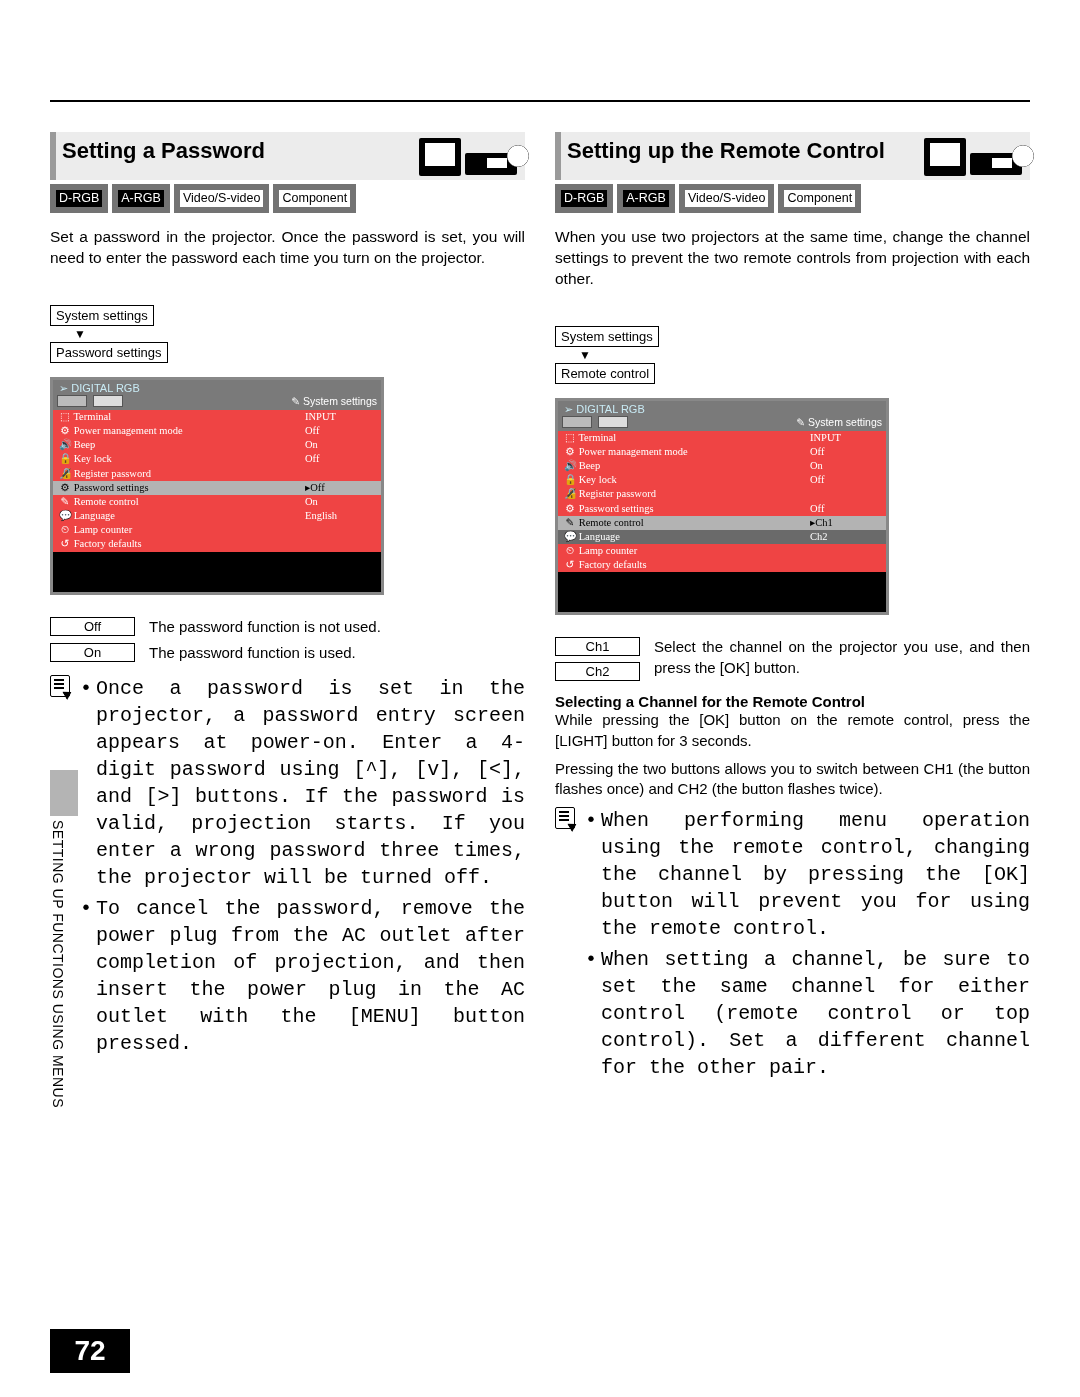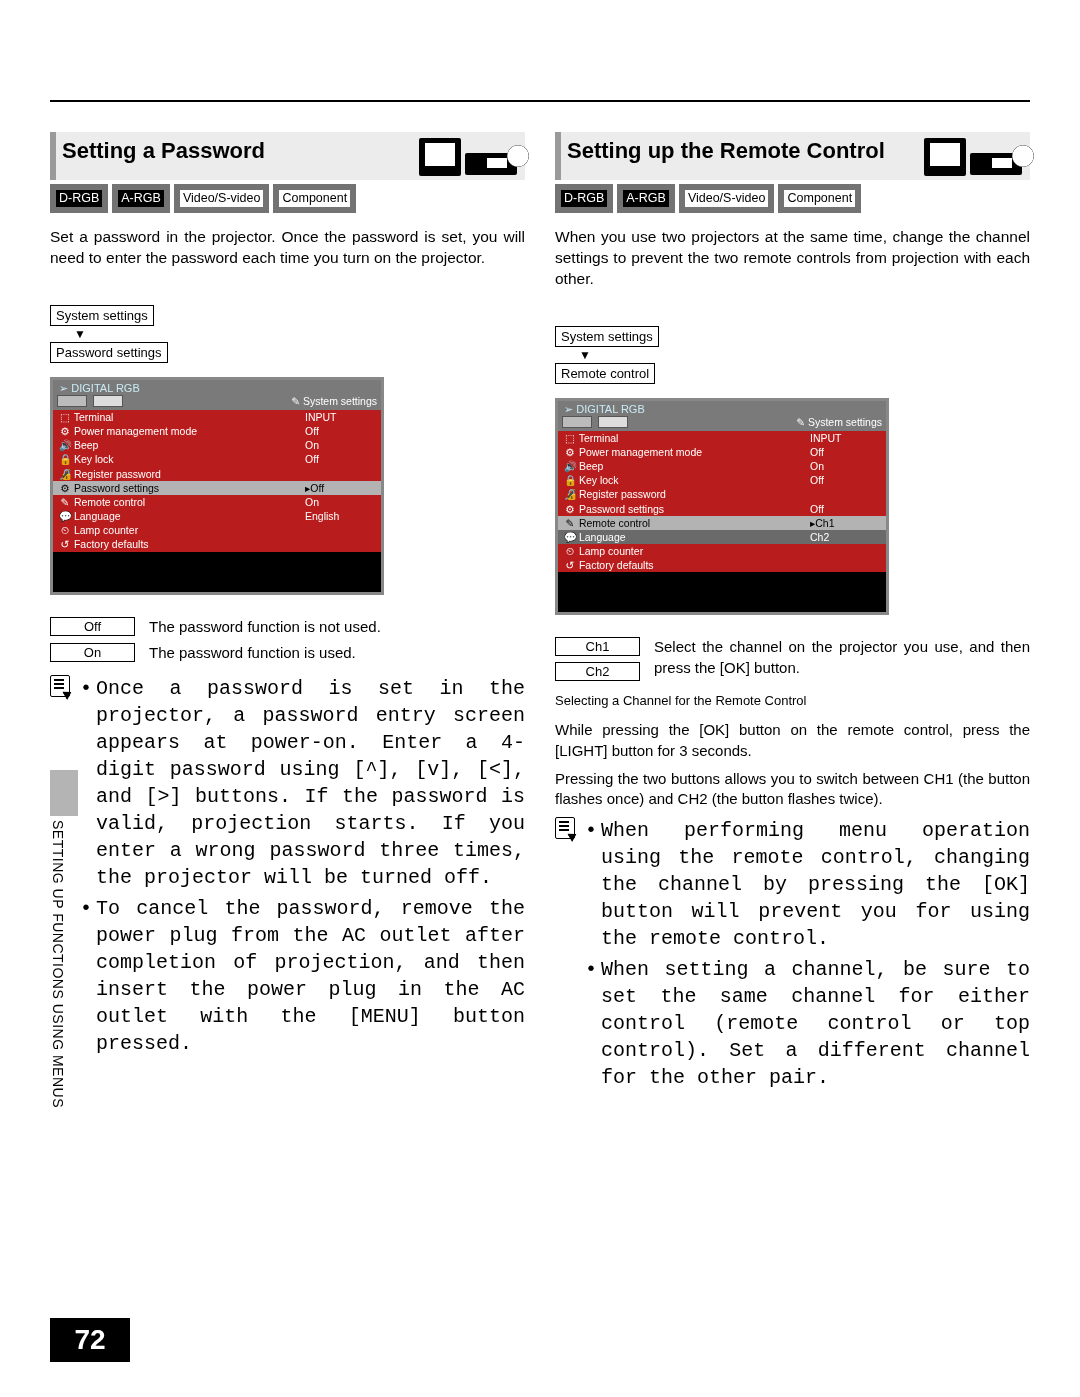--- a/index.html
+++ b/index.html
@@ -22,21 +22,21 @@
   .body-text { font-size: 15.5px; line-height: 1.35; text-align: justify; margin-bottom: 36px; }
   .menu-path { display: flex; flex-direction: column; align-items: flex-start; margin-bottom: 14px; }
   .menu-path .box { border: 1px solid #000; font-size: 13px; padding: 2px 5px; }
   .menu-path .arrow { font-size: 12px; line-height: 1; margin: 2px 0 2px 24px; }
   .osd { width: 334px; border: 3px solid #888; background: #888; margin-bottom: 22px; }
   .osd-title { font-size: 11px; color: #c9ebf5; padding: 2px 6px 0 6px; background: #7a7a7a; }
   .osd-tabs { display: flex; background: #7a7a7a; padding: 0 4px 3px 4px; gap: 6px; align-items: center; }
   .osd-tab { width: 30px; height: 12px; background: #bbb; border: 1px solid #555; }
   .osd-tab.active { background: #ddd; }
   .osd-label { font-size: 10.5px; color: #fff; margin-left: auto; }
-  .osd-rows { background: #b91c1c; }
+  .osd-rows { background: #ef4444; font-family: Liberation Serif, serif; }
   .osd-row { display: flex; font-size: 10.5px; color: #fff; padding: 0 6px; line-height: 1.35; }
   .osd-row.sel { background: #b3b3b3; color: #000; }
   .osd-row .k { flex: 1; white-space: nowrap; }
   .osd-row .v { width: 70px; }
   .osd-row .ic { width: 12px; display: inline-block; text-align: center; }
   .osd-empty { background: #000; height: 40px; }
   .option-block { margin-bottom: 12px; }
   .option-row { display: flex; gap: 14px; margin-bottom: 6px; }
   .option-label { width: 85px; border: 1px solid #000; font-size: 13px; text-align: center; padding: 1px 0; height: fit-content; }
   .option-desc { flex: 1; font-size: 15px; line-height: 1.35; text-align: justify; }
@@ -44,25 +44,25 @@
   .note-icon { width: 22px; flex-shrink: 0; }
   .note-icon .box { border: 1.5px solid #000; border-radius: 2px; width: 20px; height: 22px; position: relative; }
   .note-icon .box::before, .note-icon .box::after { content: ""; position: absolute; background: #000; }
   .note-icon .box::before { left: 3px; top: 3px; width: 10px; height: 2px; box-shadow: 0 4px 0 #000, 0 8px 0 #000; }
   .note-icon .box::after { right: -3px; bottom: -3px; width: 8px; height: 10px; background: #000; clip-path: polygon(0 0, 100% 50%, 0 100%); transform: rotate(-30deg); }
   .note-body { flex: 1; font-size: 20px; font-family: Liberation Mono, monospace; }
   .note-body ul { list-style: none; }
   .note-body li { display: flex; text-align: justify; line-height: 1.35; margin-bottom: 4px; }
   .note-body li::before { content: "• "; margin-right: 4px; flex-shrink: 0; }
   .note-body li span { flex: 1; }
-  .subhead { font-weight: normal; font-size: 13px; margin-top: 6px; margin-bottom: 12px; }
+  .subhead { font-weight: bold; font-size: 15px; margin-top: 6px; margin-bottom: 0; }
   .para { font-size: 15px; text-align: justify; line-height: 1.35; margin-bottom: 8px; }
   .side-tab-label { position: absolute; left: 50px; top: 820px; writing-mode: vertical-rl; font-size: 14px; letter-spacing: 0.5px; }
   .side-tab-gray { position: absolute; left: 50px; top: 770px; width: 28px; height: 46px; background: #b4b4b4; }
-  .page-num { position: absolute; left: 50px; bottom: 35px; width: 80px; height: 44px; background: #000; color: #fff; font-size: 28px; font-weight: bold; display: flex; align-items: center; justify-content: center; }
+  .page-num { position: absolute; left: 50px; bottom: 24px; width: 80px; height: 44px; background: #000; color: #fff; font-size: 28px; font-weight: bold; display: flex; align-items: center; justify-content: center; }
 </style>
 </head>
 <body>
 
 <div class="page">
   <div class="rule"></div>
 
   <div class="columns">
 
     <div class="col">

